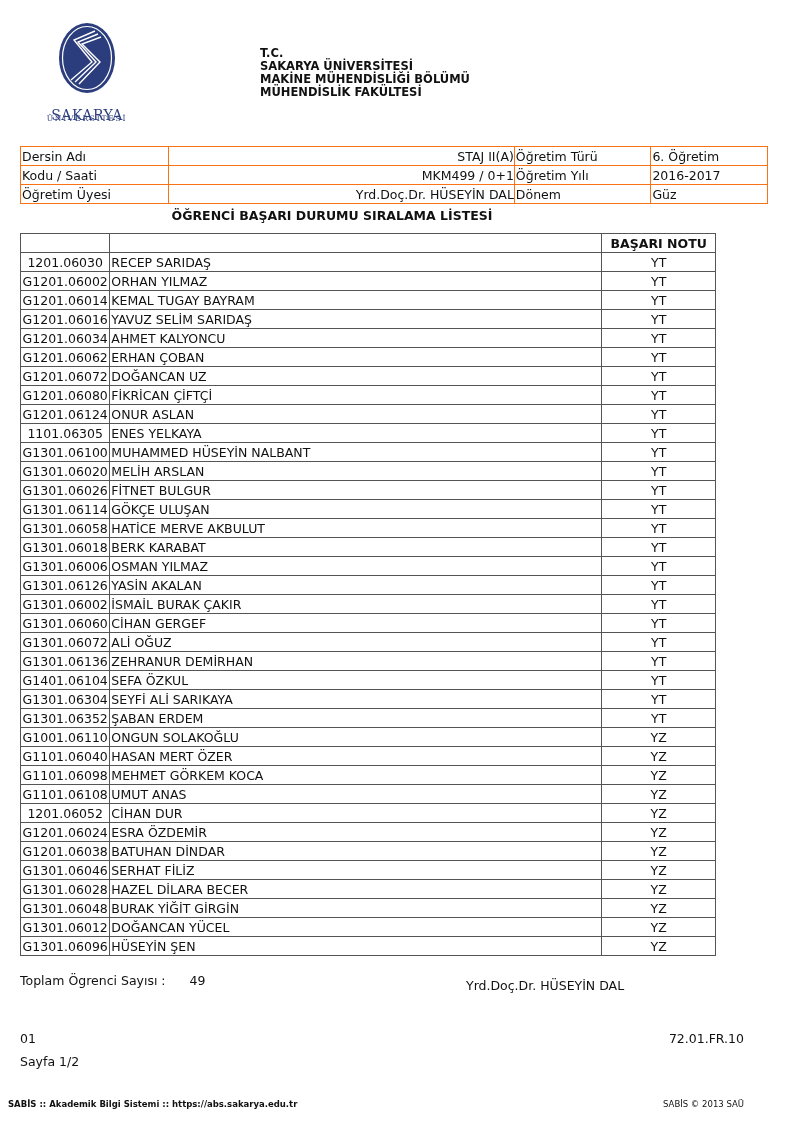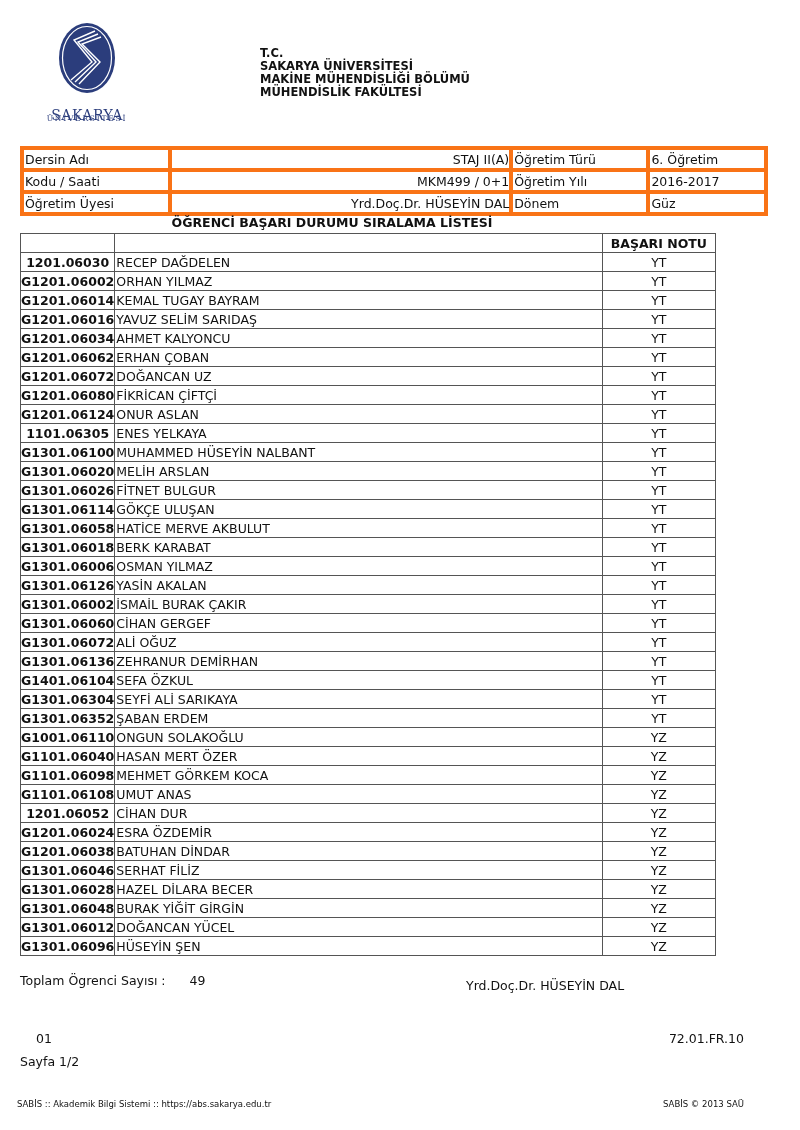--- a/index.html
+++ b/index.html
@@ -12,33 +12,33 @@
   .logo-word { position: absolute; left: 0; width: 90px; text-align: center; color: #2b3d7c;
     font-family: "DejaVu Serif", serif; }
   .logo-word.main { top: 85px; font-size: 14px; font-weight: normal; letter-spacing: 0.5px; }
   .logo-word.sub { top: 92px; font-size: 7.5px; letter-spacing: 1.8px; }
 
   .header-block { position: absolute; left: 260px; width: 300px; top: 47px; text-align: left;
     font-weight: bold; font-size: 11.5px; line-height: 13px; }
 
   table { border-collapse: collapse; }
   .info-table { position: absolute; left: 20px; top: 146px; width: 748px; font-size: 12.5px; }
-  .info-table td { border: 4px solid #f97316; height: 18px; padding: 0 0 0 1px; white-space: nowrap; line-height: 17px; }
+  .info-table td { border: 1px solid #f97316; height: 18px; padding: 0 0 0 1px; white-space: nowrap; line-height: 17px; }
   .info-table td.c1 { width: 146px; }
   .info-table td.c2 { width: 346px; text-align: right; }
   .info-table td.c3 { width: 135px; }
   .info-table td.c4 { width: 115px; }
 
-  .list-title { position: absolute; left: 0; width: 664px; top: 215px; text-align: center;
+  .list-title { position: absolute; left: 0; width: 664px; top: 208px; text-align: center;
     font-weight: bold; font-size: 12.5px; }
 
   .main-table { position: absolute; left: 20px; top: 233px; width: 696px; font-size: 12.5px; }
   .main-table td, .main-table th { border: 1px solid #555; height: 18px; padding: 0; line-height: 17px; white-space: nowrap; }
   .main-table th { font-weight: bold; font-size: 12.5px; }
-  .main-table .col-no { width: 89px; text-align: center; font-weight: bold; }
+  .main-table .col-no { width: 89px; text-align: center; }
   .main-table .col-name { width: 551px; text-align: left; padding-left: 1px; }
   .main-table .col-grade { width: 116px; text-align: center; }
 
   .footer-line { position: absolute; font-size: 12.5px; white-space: nowrap; }
   .small-foot { position: absolute; font-size: 8.5px; white-space: nowrap; }
 </style>
 </head>
 <body>
 
 <div class="logo">
@@ -91,21 +91,21 @@
   <thead>
     <tr>
       <th class="col-no"></th>
       <th class="col-name"></th>
       <th class="col-grade">BAŞARI NOTU</th>
     </tr>
   </thead>
   <tbody id="rows">
       <tr>
         <td class="col-no">1201.06030</td>
-        <td class="col-name">RECEP DAĞDELEN</td>
+        <td class="col-name">RECEP SARIDAŞ</td>
         <td class="col-grade">YT</td>
       </tr>
       <tr>
         <td class="col-no">G1201.06002</td>
         <td class="col-name">ORHAN YILMAZ</td>
         <td class="col-grade">YT</td>
       </tr>
       <tr>
         <td class="col-no">G1201.06014</td>
         <td class="col-name">KEMAL TUGAY BAYRAM</td>
@@ -282,17 +282,17 @@
         <td class="col-grade">YZ</td>
       </tr>
     </tbody>
 </table>
 
 <div class="footer-line" style="left:20px; top:973px;">
   <span>Toplam Ögrenci Sayısı :</span>
   <span style="margin-left:20px;">49</span>
 </div>
 <div class="footer-line" style="left:466px; top:978px;">Yrd.Doç.Dr. HÜSEYİN DAL</div>
-<div class="footer-line" style="left:20px; top:1031px;margin-left:16px;">01</div>
+<div class="footer-line" style="left:20px; top:1031px;">01</div>
 <div class="footer-line" style="right:56px; top:1031px;">72.01.FR.10</div>
 <div class="footer-line" style="left:20px; top:1054px;">Sayfa 1/2</div>
-<div class="small-foot" style="left:17px; top:1099px;">SABİS :: Akademik Bilgi Sistemi :: https://abs.sakarya.edu.tr</div>
+<div class="small-foot" style="left:8px; top:1099px;font-weight:bold;">SABİS :: Akademik Bilgi Sistemi :: https://abs.sakarya.edu.tr</div>
 <div class="small-foot" style="right:56px; top:1099px;">SABİS © 2013 SAÜ</div>
 
 </body></html>

